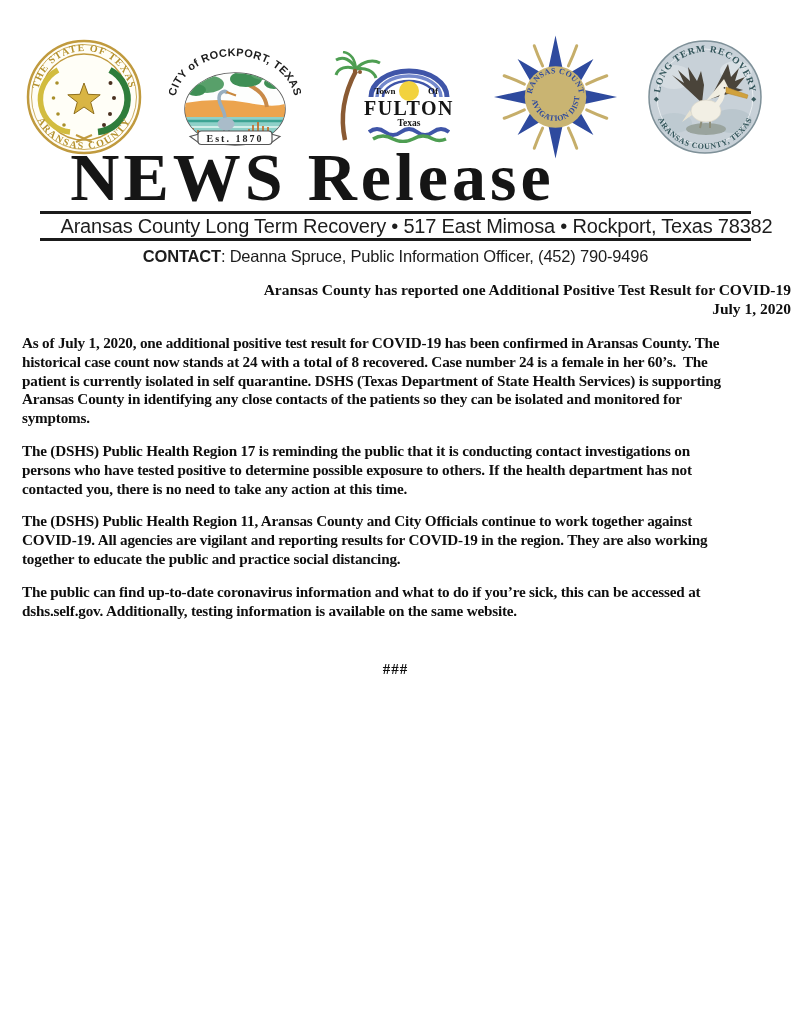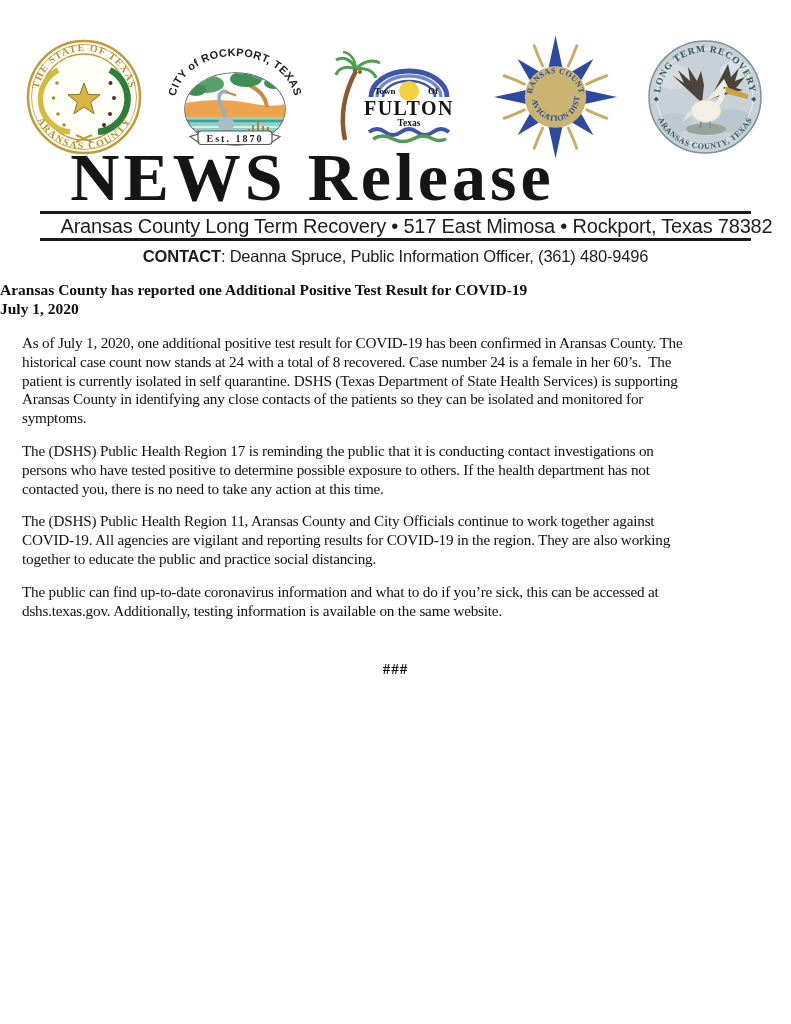--- a/index.html
+++ b/index.html
@@ -36,29 +36,29 @@
     position:absolute;left:0;width:791px;text-align:center;
     font-family:"Liberation Sans", sans-serif;color:#1d1d1d;
     letter-spacing:-0.2px;white-space:pre;
   }
   .address-line{top:216px;font-size:20px;line-height:20px;margin-left:21px;}
   .contact-line{top:246px;font-size:16.5px;line-height:20px;}
   .contact-line .b{font-weight:bold;margin-top:32px;}
   
   .heading{
     position:absolute;top:281px;left:0;width:791px;
-    text-align:left;font-size:15.5px;font-weight:bold;
+    text-align:right;font-size:15.5px;font-weight:bold;
     line-height:18.8px;white-space:pre;color:#0f0f0f;
   }
   .body-col{
     position:absolute;top:334px;left:22px;width:750px;
   }
   .body-col p{
     margin:0 0 14px 0;
-    font-size:15.2px;font-weight:normal;line-height:18.8px;
+    font-size:15.2px;font-weight:bold;line-height:18.8px;
     letter-spacing:-0.2px;white-space:pre;color:#0f0f0f;
   }
   .closing{
     position:absolute;top:661px;left:0;width:791px;text-align:center;
     font-size:15px;font-weight:bold;color:#111;letter-spacing:1px;
   }
   svg text{font-family:"Liberation Serif", serif;}
   svg .sans{font-family:"Liberation Sans", sans-serif;}
 </style>
 </head>
@@ -235,36 +235,36 @@
       </text>
     </svg>
   </div>
 
   <div class="title">NEWS Release</div>
 
   <hr class="rule rule-1">
   <div class="masthead-line address-line">Aransas County Long Term Recovery • 517 East Mimosa • Rockport, Texas 78382</div>
   <hr class="rule rule-2">
 
-  <div class="masthead-line contact-line"><span class="b">CONTACT</span><span>: Deanna Spruce, Public Information Officer, (361) 480-9496</span></div>
+  <div class="masthead-line contact-line"><span class="b">CONTACT</span><span>: Deanna Spruce, Public Information Officer, (452) 790-9496</span></div>
 
   <div class="heading">Aransas County has reported one Additional Positive Test Result for COVID-19
 July 1, 2020</div>
 
   <div class="body-col">
     <p>As of July 1, 2020, one additional positive test result for COVID-19 has been confirmed in Aransas County. The
 historical case count now stands at 24 with a total of 8 recovered. Case number 24 is a female in her 60’s.  The
 patient is currently isolated in self quarantine. DSHS (Texas Department of State Health Services) is supporting
 Aransas County in identifying any close contacts of the patients so they can be isolated and monitored for
 symptoms.</p>
     <p>The (DSHS) Public Health Region 17 is reminding the public that it is conducting contact investigations on
 persons who have tested positive to determine possible exposure to others. If the health department has not
 contacted you, there is no need to take any action at this time.</p>
     <p>The (DSHS) Public Health Region 11, Aransas County and City Officials continue to work together against
 COVID-19. All agencies are vigilant and reporting results for COVID-19 in the region. They are also working
 together to educate the public and practice social distancing.</p>
     <p>The public can find up-to-date coronavirus information and what to do if you’re sick, this can be accessed at
-dshs.texas.gov. Additionally, testing information is available on the same website.</p>
+dshs.self.gov. Additionally, testing information is available on the same website.</p>
   </div>
 
   <div class="closing">###</div>
 
 </div>
 
 </body></html>

